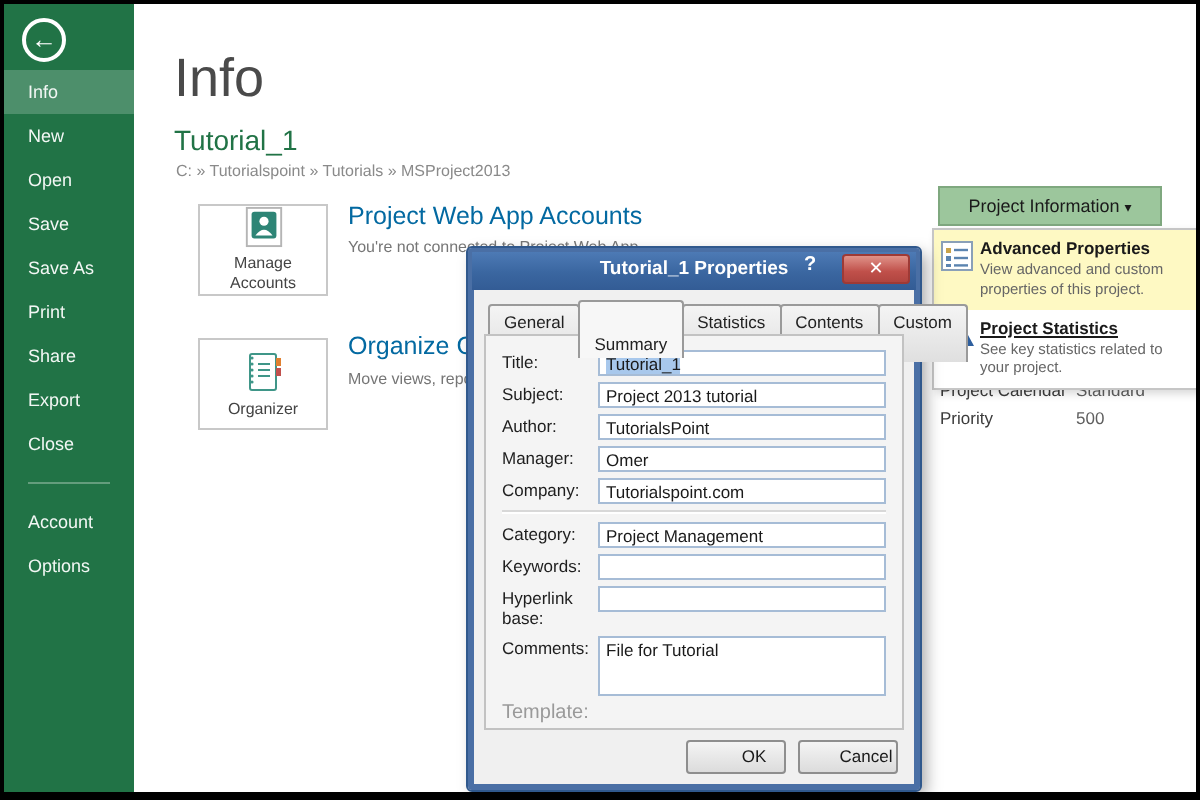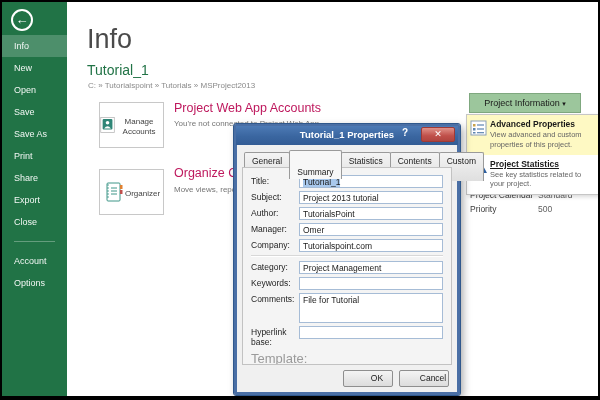--- a/index.html
+++ b/index.html
@@ -14,23 +14,23 @@
   .sb-list{ position:absolute; top:33px; left:0; width:100%; }
   .sbitem{ height:22px; line-height:22px; padding-left:12px; color:#f2f7f4; font-size:9px; cursor:pointer; }
   .sbitem.selected{ background:rgba(255,255,255,.20); }
   .sb-divider{ height:1px; background:rgba(255,255,255,.30); margin:8px 12px; }
 
   
   .main-title{ position:absolute; left:85px; top:22px; font-size:27px; color:#4a4a4a; font-weight:300; }
   .proj-name{ position:absolute; left:85px; top:60px; font-size:14px; color:#217346; }
   .proj-path{ position:absolute; left:86px; top:79px; font-size:8px; color:#8a8a8a; }
   .big-btn{ position:absolute; width:65px; height:46px; background:#fff; border:1px solid #c8c8c8;
-            display:flex; align-items:center; justify-content:center; cursor:pointer; }
+            display:flex; flex-direction:column; align-items:center; justify-content:center; cursor:pointer; }
   .big-btn span{ font-size:8px; color:#444; text-align:center; line-height:1.25; margin-top:3px; }
-  .sec-head{ position:absolute; font-size:12.5px; color:#be185d; white-space:nowrap; }
+  .sec-head{ position:absolute; font-size:12.5px; color:#0369a1; white-space:nowrap; }
   .sec-sub{ position:absolute; font-size:8px; color:#767676; white-space:nowrap; }
 
   
   .pi-btn{ position:absolute; left:467px; top:91px; width:112px; height:20px; background:#9cc69c;
            border:1px solid #7fa87f; font-size:9px; color:#1a1a1a; line-height:18px; text-align:center; cursor:pointer; z-index:2;}
   .pi-caret{ font-size:7px; }
   .dropdown{ position:absolute; left:464px; top:112px; width:134px; background:#fff; border:1px solid #c6c6c6;
              box-shadow:2px 2px 4px rgba(0,0,0,.15); z-index:2; }
   .dd-item{ display:flex; padding:4px 3px 5px 3px; cursor:pointer; }
   .dd-item.hl{ background:#fef9c3; }
@@ -61,21 +61,21 @@
   .tab.active{ background:#f7f7f7; padding-top:16px; top:-2px; z-index:2; }
   .tabpage{ position:absolute; left:5px; right:5px; top:40px; bottom:27px; border:1px solid #c2c2c2;
             background:#f4f4f4; padding:7px 8px 0; overflow:hidden; }
   .frow{ display:flex; align-items:flex-start; margin-bottom:3px; }
   .flabel{ width:48px; flex:0 0 48px; font-size:8.5px; color:#1e1e1e; line-height:1.15; padding-top:2px; }
   .finput{ flex:1; height:13px; background:#fff; border:1px solid #a6bcd6; font-size:8.5px; color:#1a1a1a;
            padding:1px 3px 0; overflow:hidden; white-space:nowrap; cursor:text; }
   .finput.area{ height:30px; white-space:normal; }
   .sel{ background:#a8c8ec; }
   .fsep{ border-top:1px solid #d8d8d8; border-bottom:1px solid #fff; margin:2px 0 4px; }
-  .tmpl{ font-size:13px; color:#9a9a9a; margin:2px 0 5px; }
+  .tmpl{ font-size:10px; color:#9a9a9a; margin:2px 0 5px; }
   .dlg-buttons{ position:absolute; right:8px; bottom:5px; display:flex; gap:6px; }
   .dbtn{ width:50px; height:17px; font-size:8.5px; color:#1a1a1a; text-align:center; line-height:15px;
          background:linear-gradient(#f4f4f4,#dcdcdc); border:1px solid #8e8e8e; border-radius:2px; cursor:pointer;padding-left:18px; }
 </style>
 </head>
 <body>
 
 <div class="screen">
 
   <div class="sidebar">
@@ -219,26 +219,26 @@
       <div class="fsep"></div>
       <div class="frow">
         <div class="flabel">Category:</div>
         <div class="finput">Project Management</div>
       </div>
       <div class="frow">
         <div class="flabel">Keywords:</div>
         <div class="finput"></div>
       </div>
       <div class="frow">
+        <div class="flabel">Hyperlink base:</div>
+        <div class="finput"></div>
+      </div>
+      <div class="frow">
         <div class="flabel">Comments:</div>
         <div class="finput area">File for Tutorial</div>
-      </div>
-      <div class="frow">
-        <div class="flabel">Hyperlink base:</div>
-        <div class="finput"></div>
       </div>
       <div class="tmpl">Template:</div>
 
     </div>
 
     <div class="dlg-buttons">
       <div class="dbtn">OK</div>
       <div class="dbtn">Cancel</div>
     </div>
   </div>

